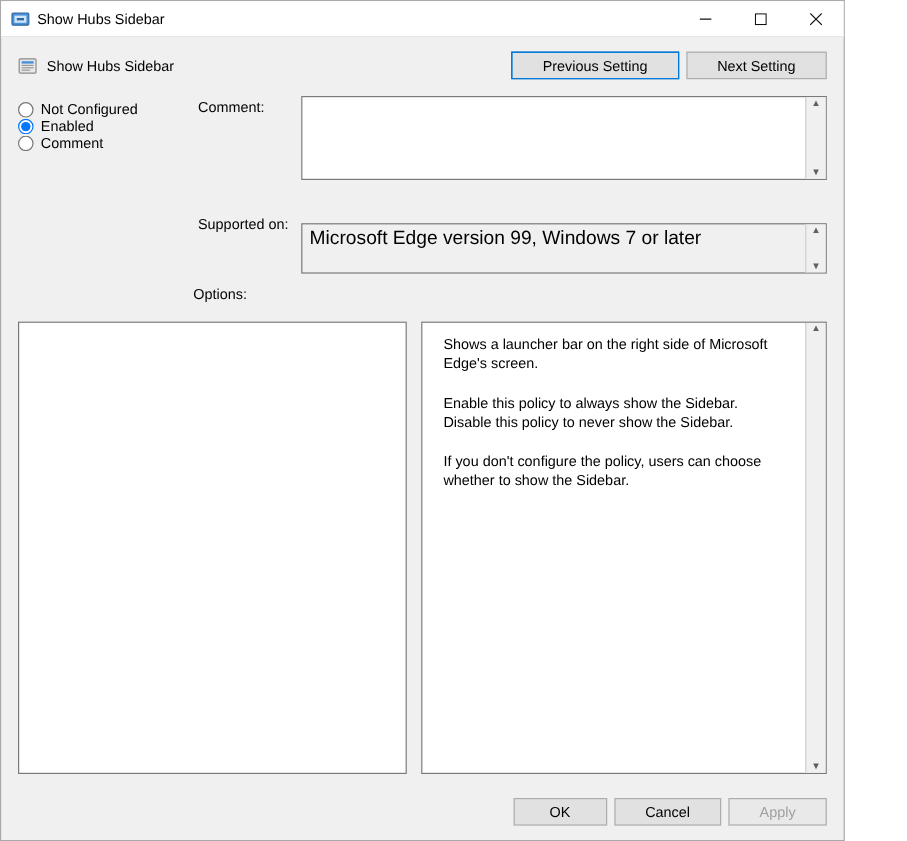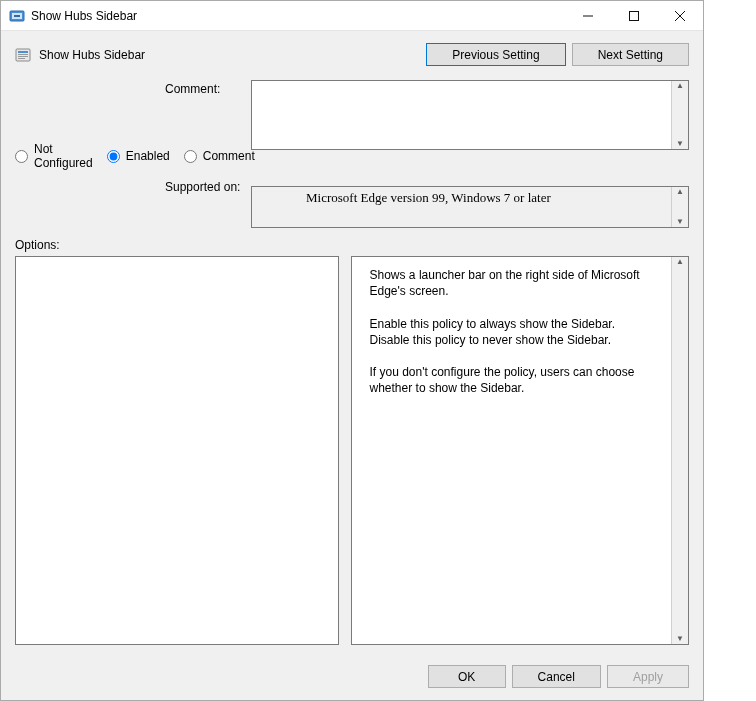--- a/index.html
+++ b/index.html
@@ -98,22 +98,21 @@
     }
 
     
     .top-grid {
       display: flex;
       margin-bottom: 10px;
     }
     .radio-col {
       width: 150px;
       display: flex;
-      flex-direction: row;
-      gap: 14px;
+      flex-direction: column;
       padding-top: 4px;
     }
     .radio-item {
       display: flex;
       align-items: center;
     }
     .radio-item input[type=radio] {
       margin: 0 6px 0 0;
       width: 13px;
       height: 13px;
@@ -143,25 +142,24 @@
     }
     .multiline-wrap.readonly {
       background: #f0f0f0;
     }
     .multiline {
       flex: 1;
       border: none;
       outline: none;
       resize: none;
       padding: 3px 4px;
-      font-family: Liberation Serif, serif;
-      font-size: 13px;
+      font-family: Liberation Sans, sans-serif;
+      font-size: 16px;
       color: #000;
       background: transparent;
-      margin-left: 48px;
     }
     .multiline.readonly {
       color: #000;
     }
     .comment-box { height: 70px; }
     .supported-box { height: 42px; margin-top: 8px; }
     .spin-arrows {
       width: 17px;
       border-left: 1px solid #cfcfcf;
       display: flex;
@@ -176,21 +174,22 @@
       color: #606060;
       font-size: 8px;
       line-height: 1;
     }
     .spin-arrows .arrow.up { align-items: flex-start; padding-top: 1px; }
     .spin-arrows .arrow.down { align-items: flex-end; padding-bottom: 1px; }
 
     
     .lower-labels {
       display: flex;
-      margin-bottom: 4px;
+      margin-bottom: 16px;
+      text-align: center;
     }
     .lower-labels .left-lbl { width: 50%; }
     .lower-labels .right-lbl { width: 50%; padding-left: 14px; }
     .lower-panels {
       flex: 1;
       display: flex;
       min-height: 0;
     }
     .panel {
       border: 1px solid #7a7a7a;

